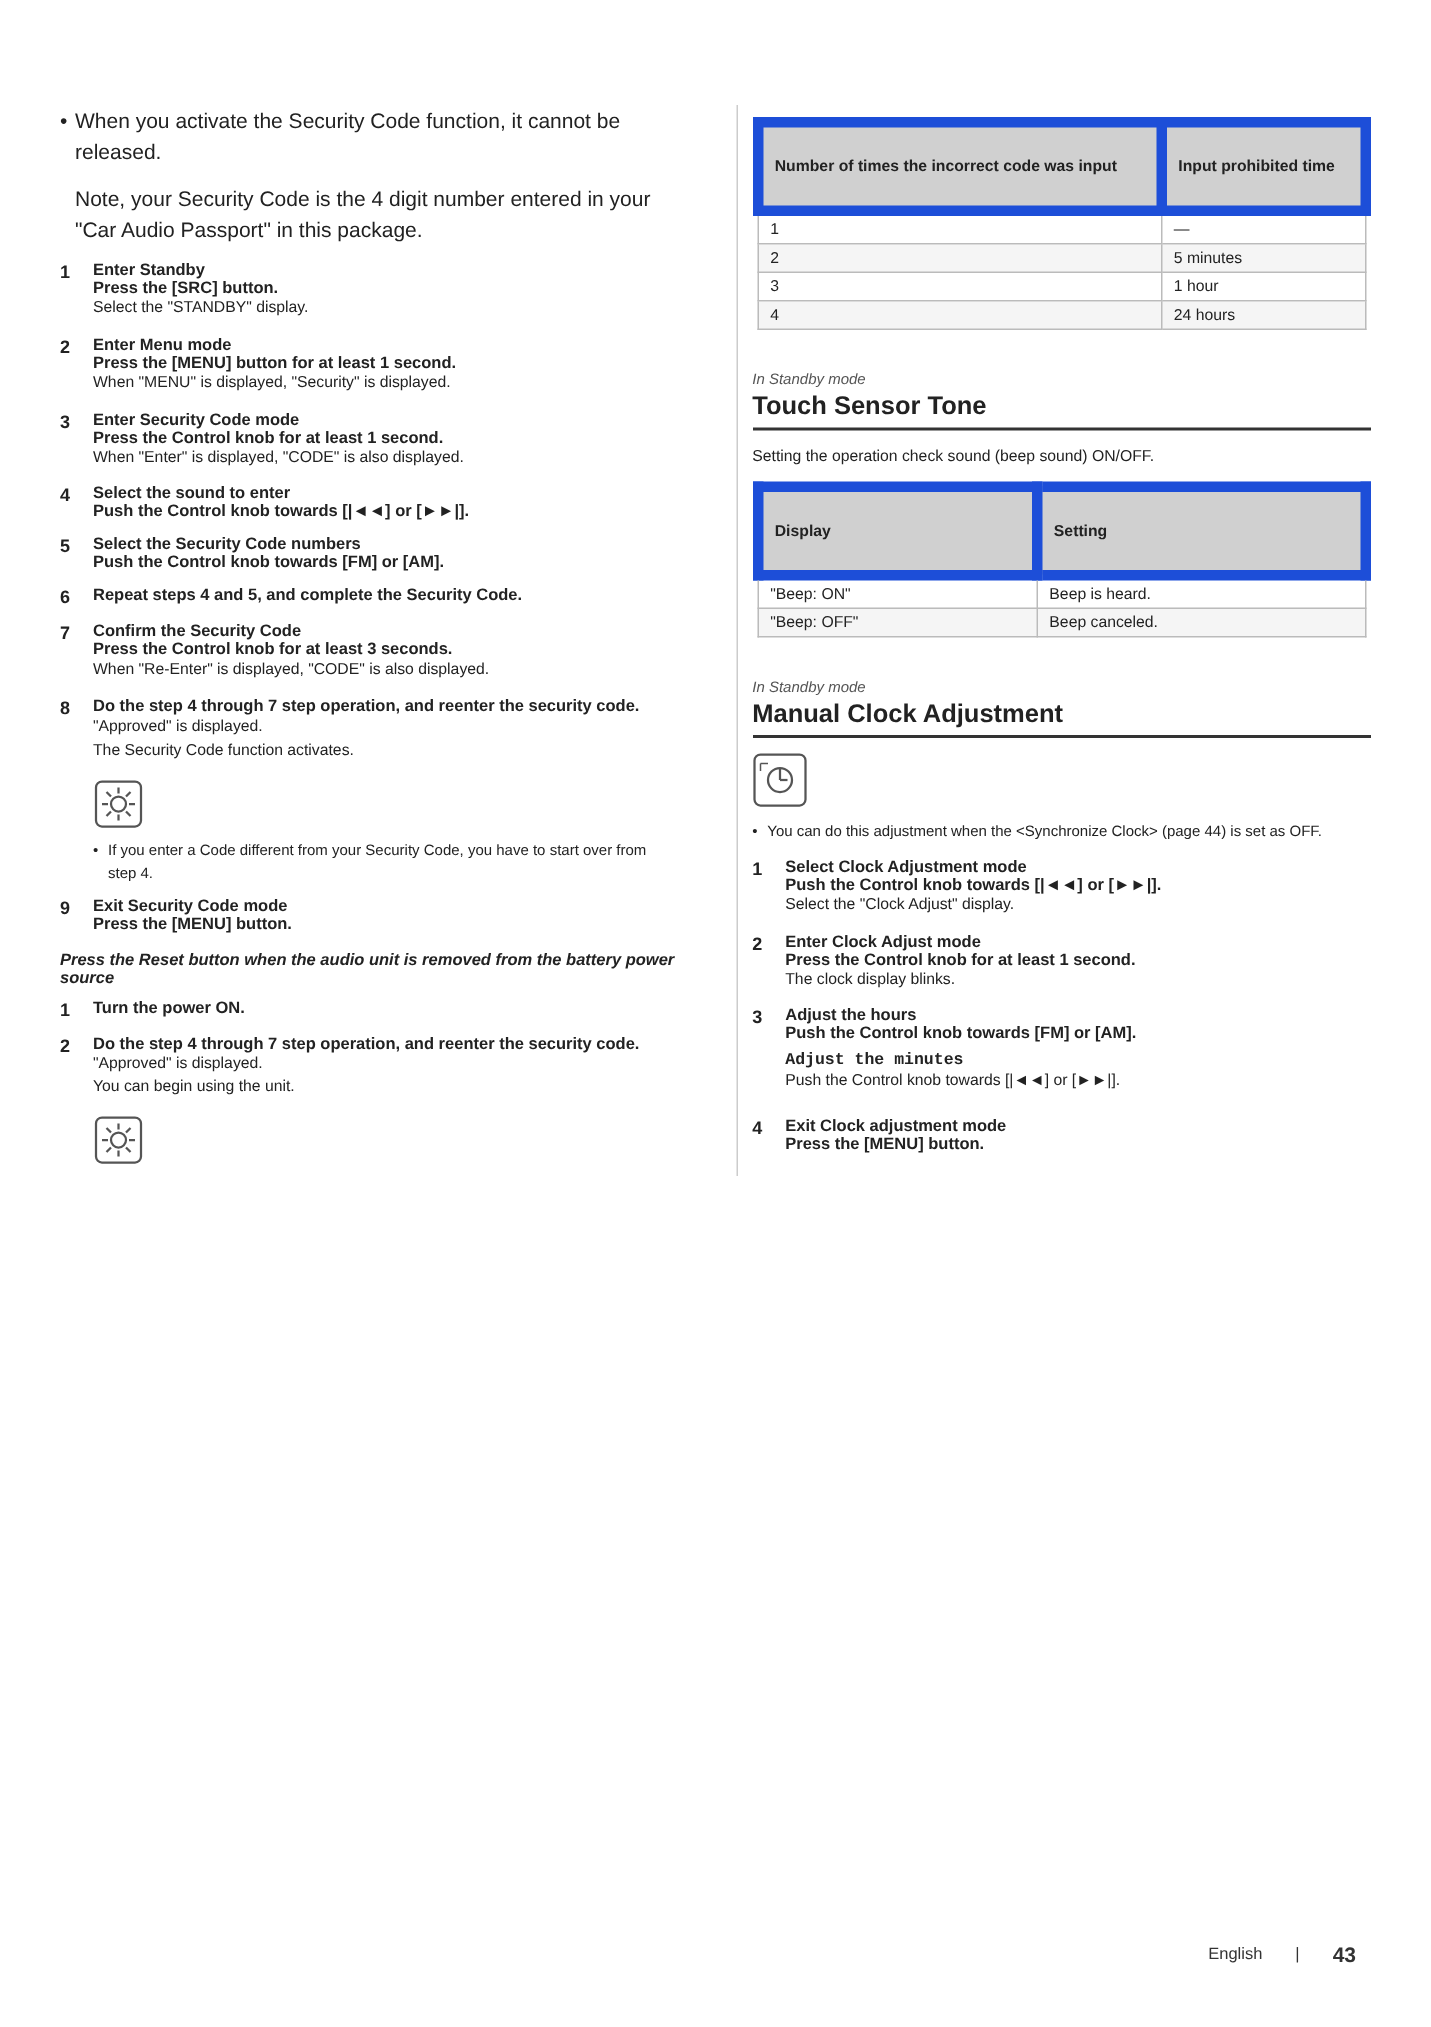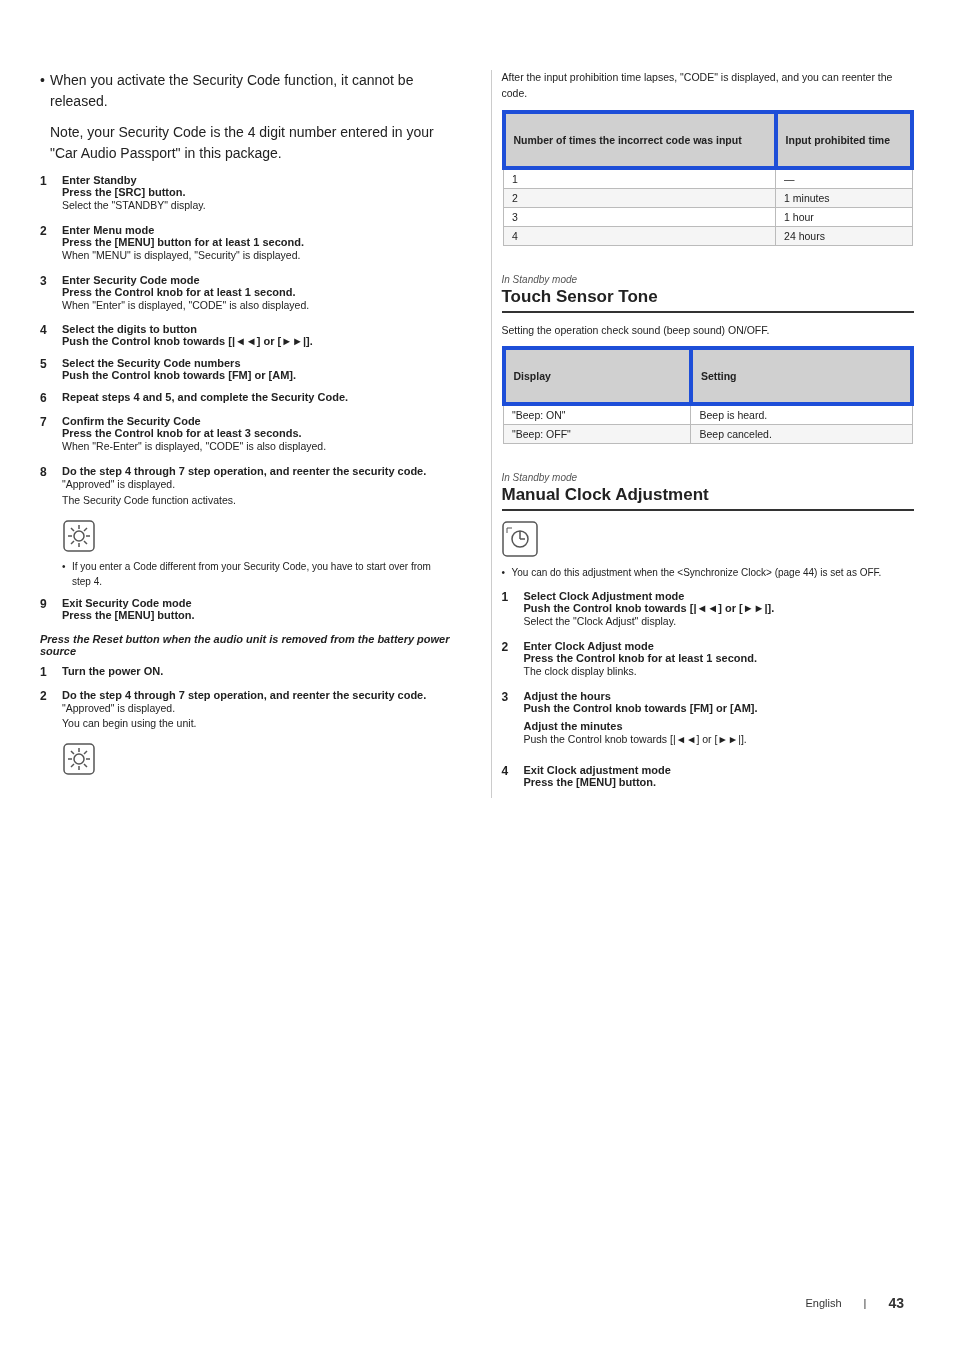--- a/index.html
+++ b/index.html
@@ -109,21 +109,21 @@
       margin: 8px 0;
       font-size: 10.5px;
     }
     table thead tr {
       background: #d0d0d0;
     }
     table th {
       padding: 20px 8px;
       text-align: left;
       font-weight: bold;
-      border: 4px solid #1d4ed8;
+      border: 7px solid #1d4ed8;
     }
     table td {
       padding: 3px 8px;
       border: 1px solid #bbb;
     }
     table tr:nth-child(even) td {
       background: #f5f5f5;
     }
 
     
@@ -186,20 +186,21 @@
       font-size: 14px;
     }
 
     .sub-step {
       margin-top: 6px;
       margin-bottom: 6px;
     }
     .sub-step-title {
       font-size: 11px;
       font-weight: bold;
+      font-family: Liberation Mono, monospace;
     }
     .sub-step-body {
       font-size: 10.5px;
       line-height: 1.5;
     }
   </style>
 </head>
 <body>
 
 <div class="corner-mark tl"></div>
@@ -254,21 +255,21 @@
         <div class="step-content">
           <div class="step-title">Enter Security Code mode</div>
           <div class="step-detail">Press the Control knob for at least 1 second.</div>
           <div class="step-body">When "Enter" is displayed, "CODE" is also displayed.</div>
         </div>
       </div>
 
       <div class="step">
         <span class="step-num">4</span>
         <div class="step-content">
-          <div class="step-title">Select the digits to button</div>
+          <div class="step-title">Select the sound to enter</div>
           <div class="step-detail">Push the Control knob towards [|◄◄] or [►►|].</div>
         </div>
       </div>
 
       <div class="step">
         <span class="step-num">5</span>
         <div class="step-content">
           <div class="step-title">Select the Security Code numbers</div>
           <div class="step-detail">Push the Control knob towards [FM] or [AM].</div>
         </div>
@@ -355,37 +356,36 @@
           <line x1="25" y1="9" x2="22" y2="12" stroke="#555" stroke-width="1.5"></line>
           <line x1="9" y1="25" x2="12" y2="22" stroke="#555" stroke-width="1.5"></line>
         </svg>
       </div>
 
 
     </div>
 
     <div class="col-right">
 
-      <p class="section-desc">After the input prohibition time lapses, "CODE" is displayed, and you can reenter the code.</p>
 
       <table>
         <thead>
           <tr>
             <th>Number of times the incorrect code was input</th>
             <th>Input prohibited time</th>
           </tr>
         </thead>
         <tbody>
           <tr>
             <td>1</td>
             <td>—</td>
           </tr>
           <tr>
             <td>2</td>
-            <td>1 minutes</td>
+            <td>5 minutes</td>
           </tr>
           <tr>
             <td>3</td>
             <td>1 hour</td>
           </tr>
           <tr>
             <td>4</td>
             <td>24 hours</td>
           </tr>
         </tbody>

